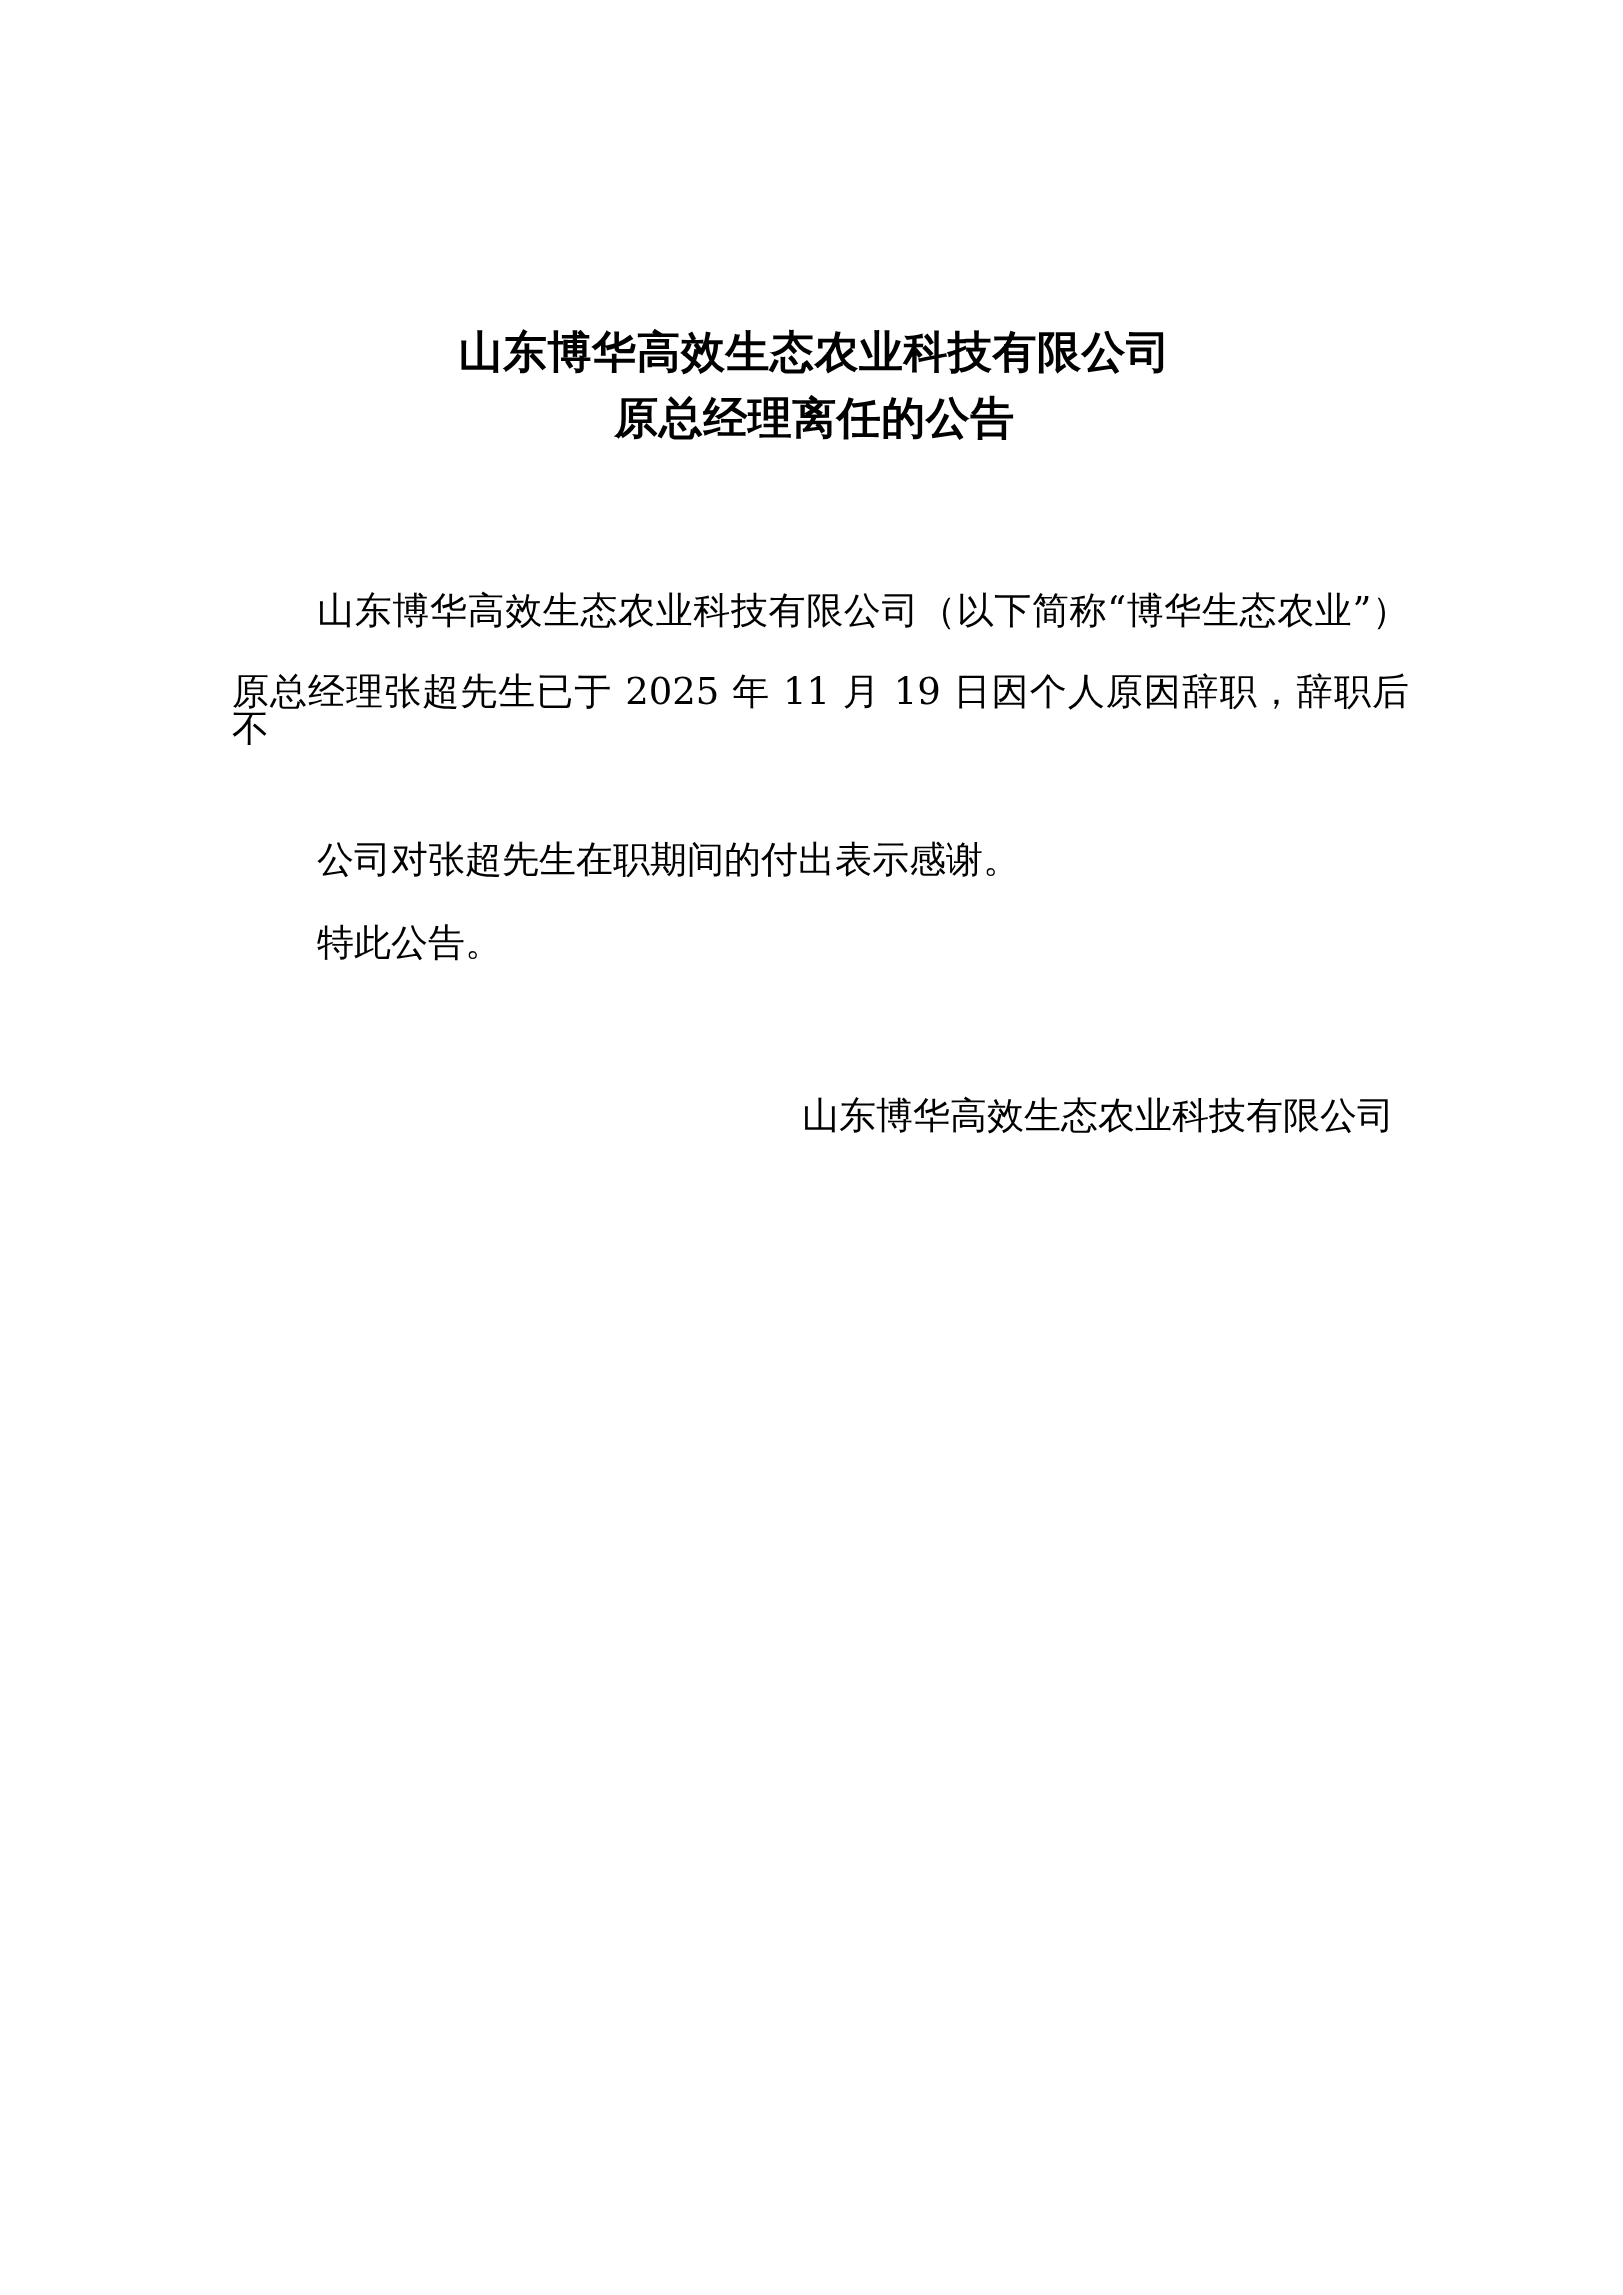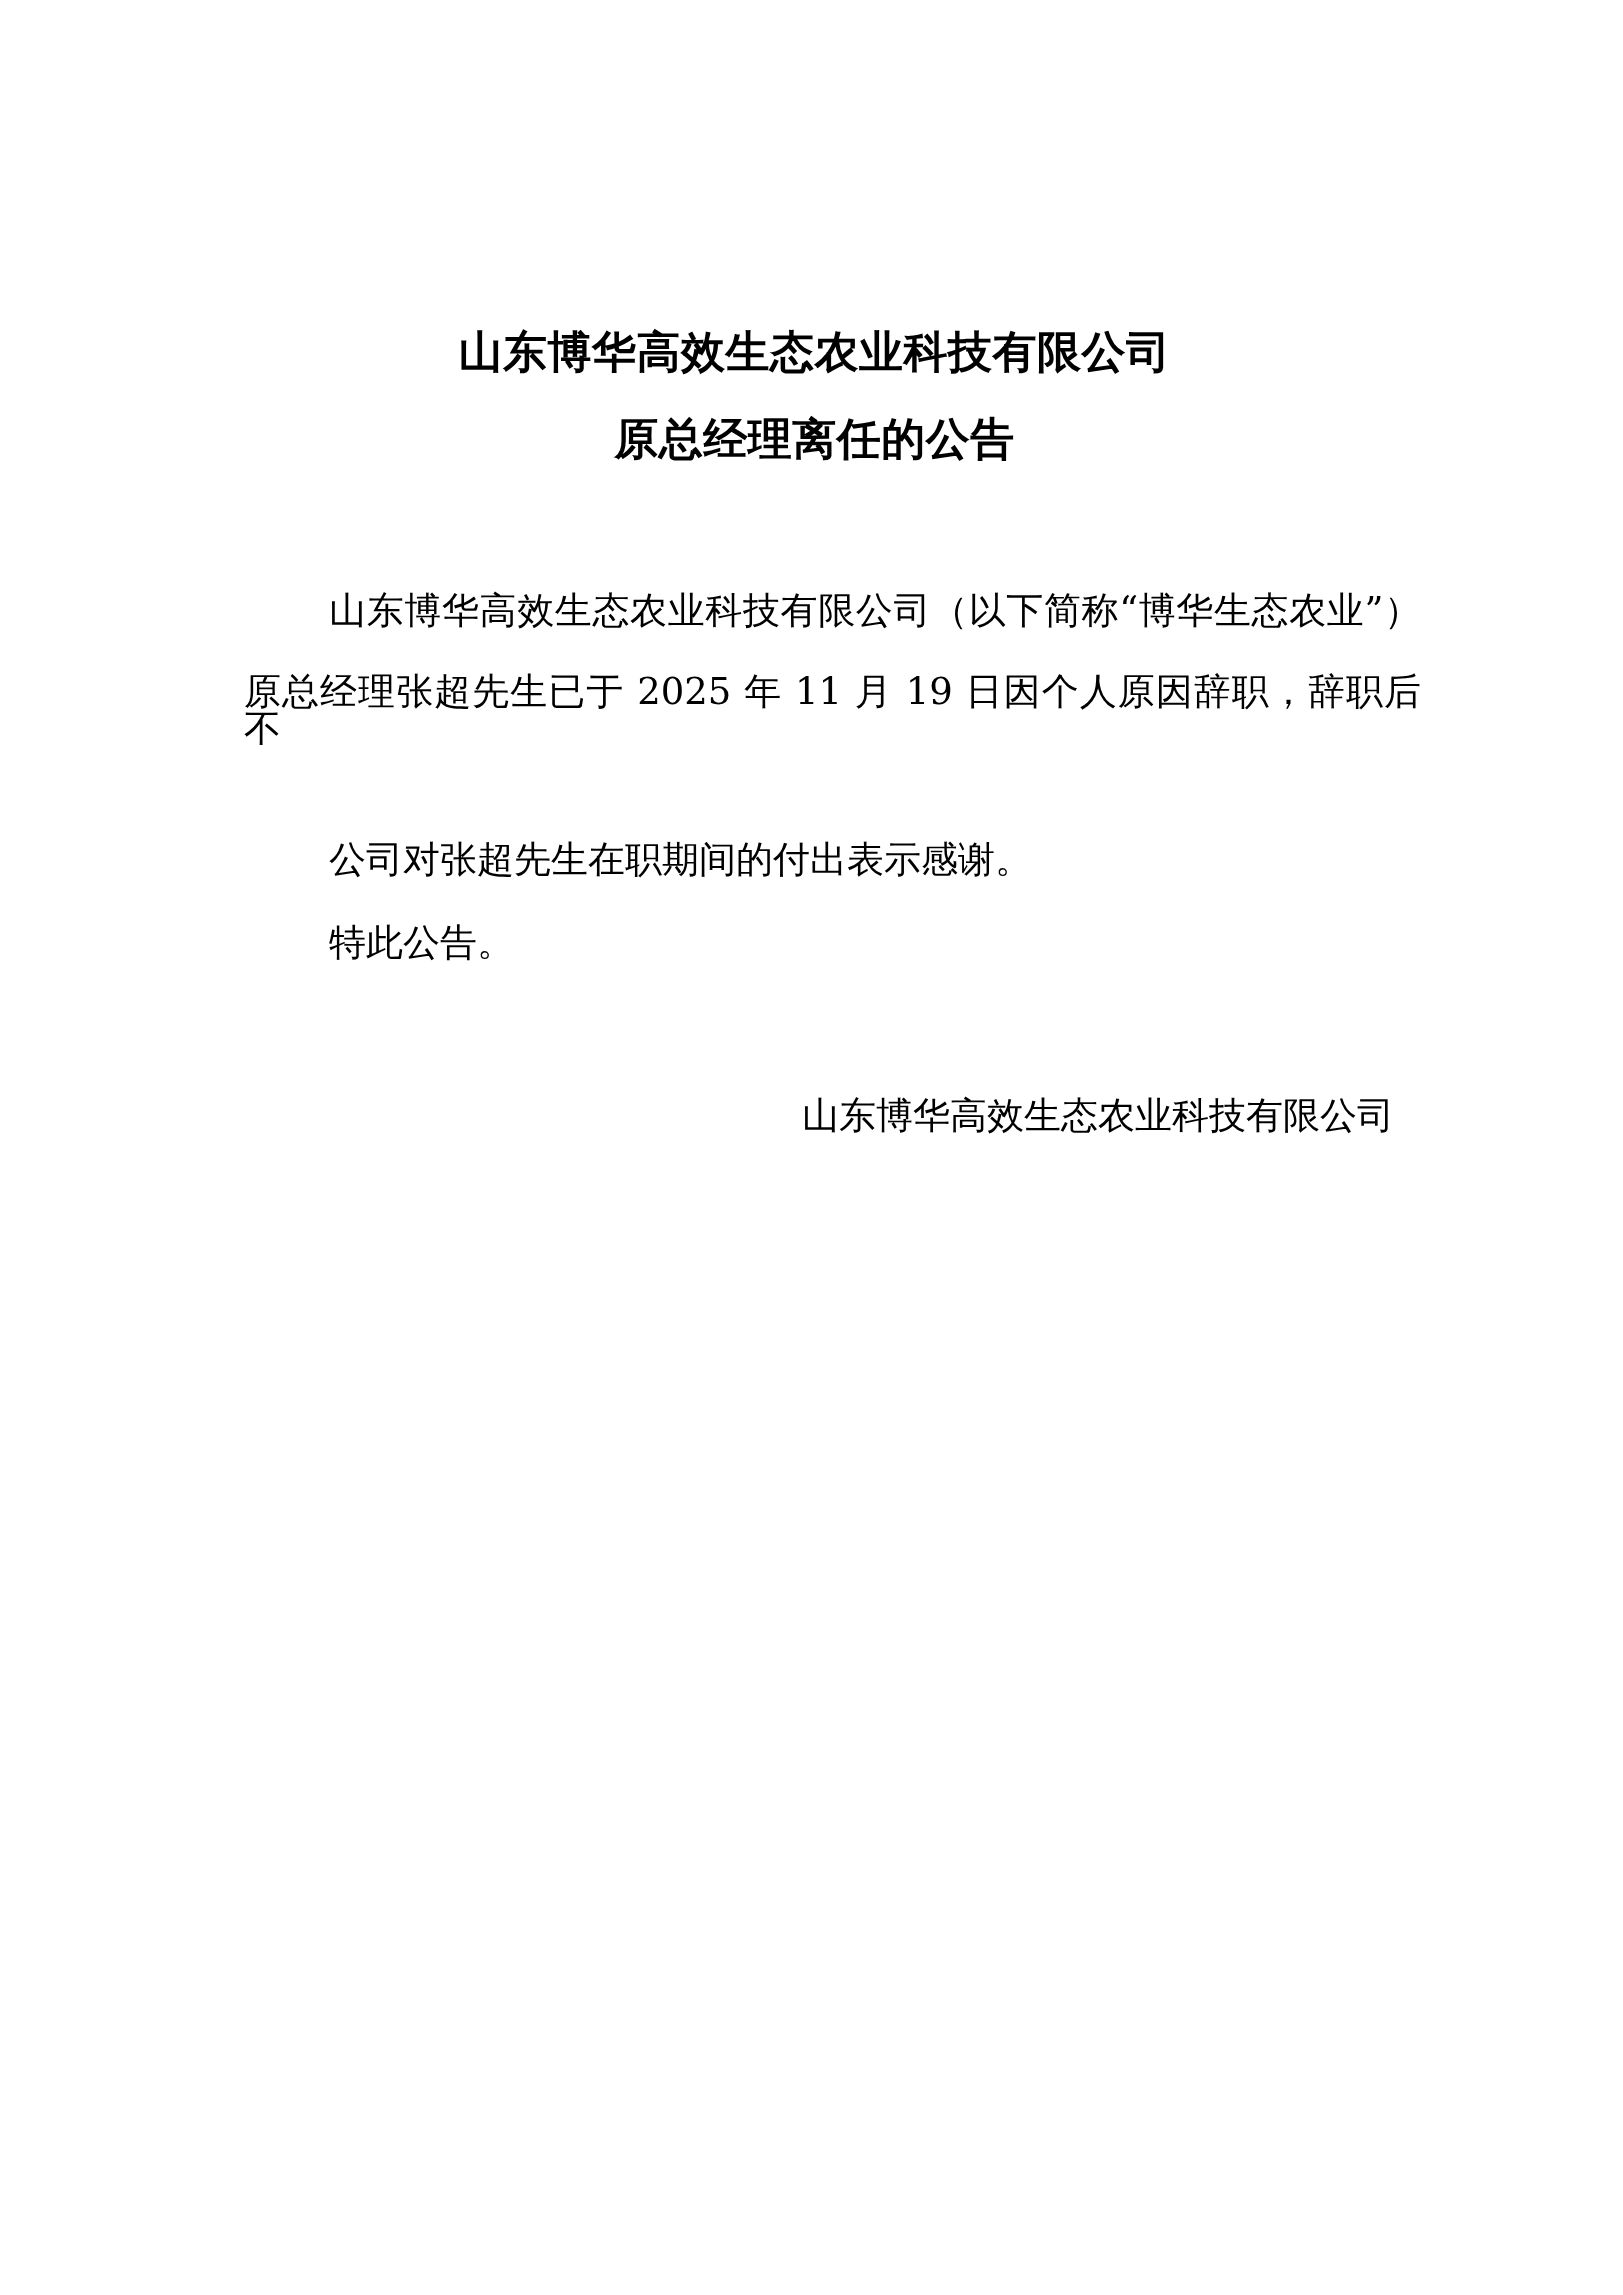--- a/index.html
+++ b/index.html
@@ -22,24 +22,24 @@
     left: 226px;
     width: 1177px;
     text-align: center;
     font-size: 44px;
     line-height: 44px;
     font-weight: bold;
     letter-spacing: 0.5px;
     white-space: nowrap;
   }
   .title-1 { top: 302px; }
-  .title-2 { top: 389px; }
+  .title-2 { top: 368px; }
   .body-line {
     position: absolute;
-    left: 244px;
+    left: 232px;
     width: 1177px;
     font-size: 37px;
     line-height: 37px;
     white-space: nowrap;
   }
   .justify-full {
     white-space: normal;
     text-align: justify;
     text-align-last: justify;
   }

